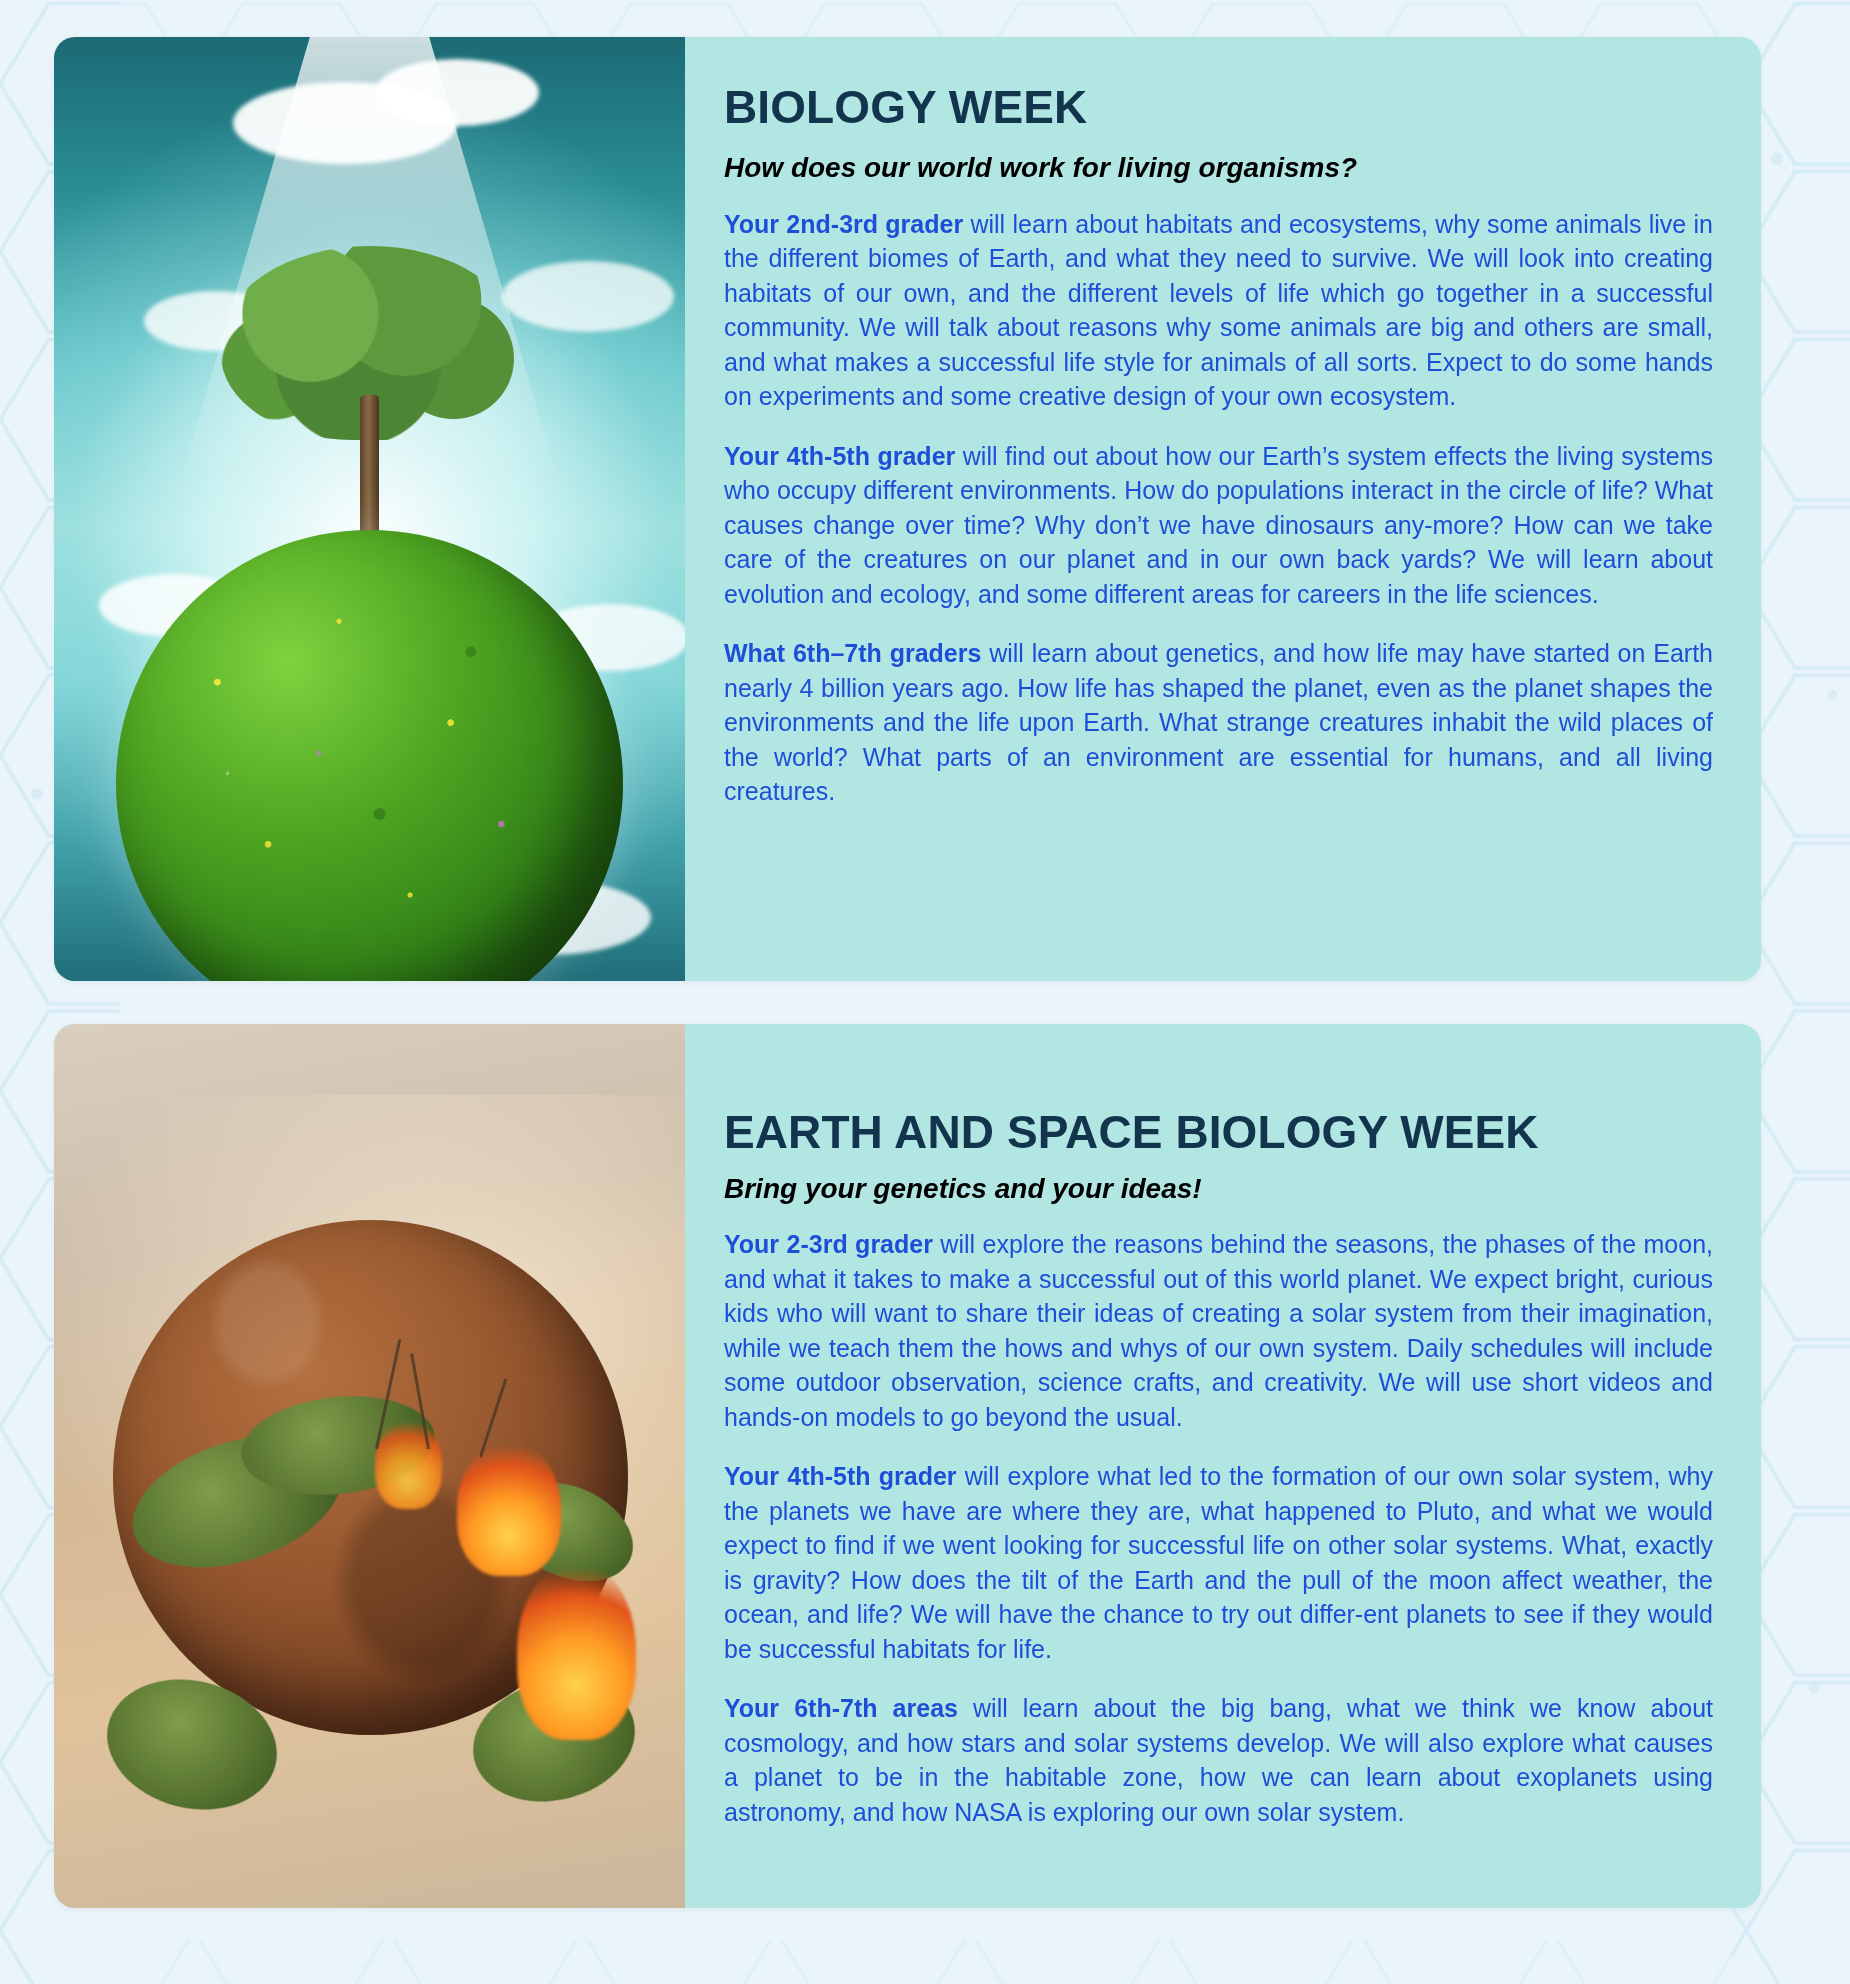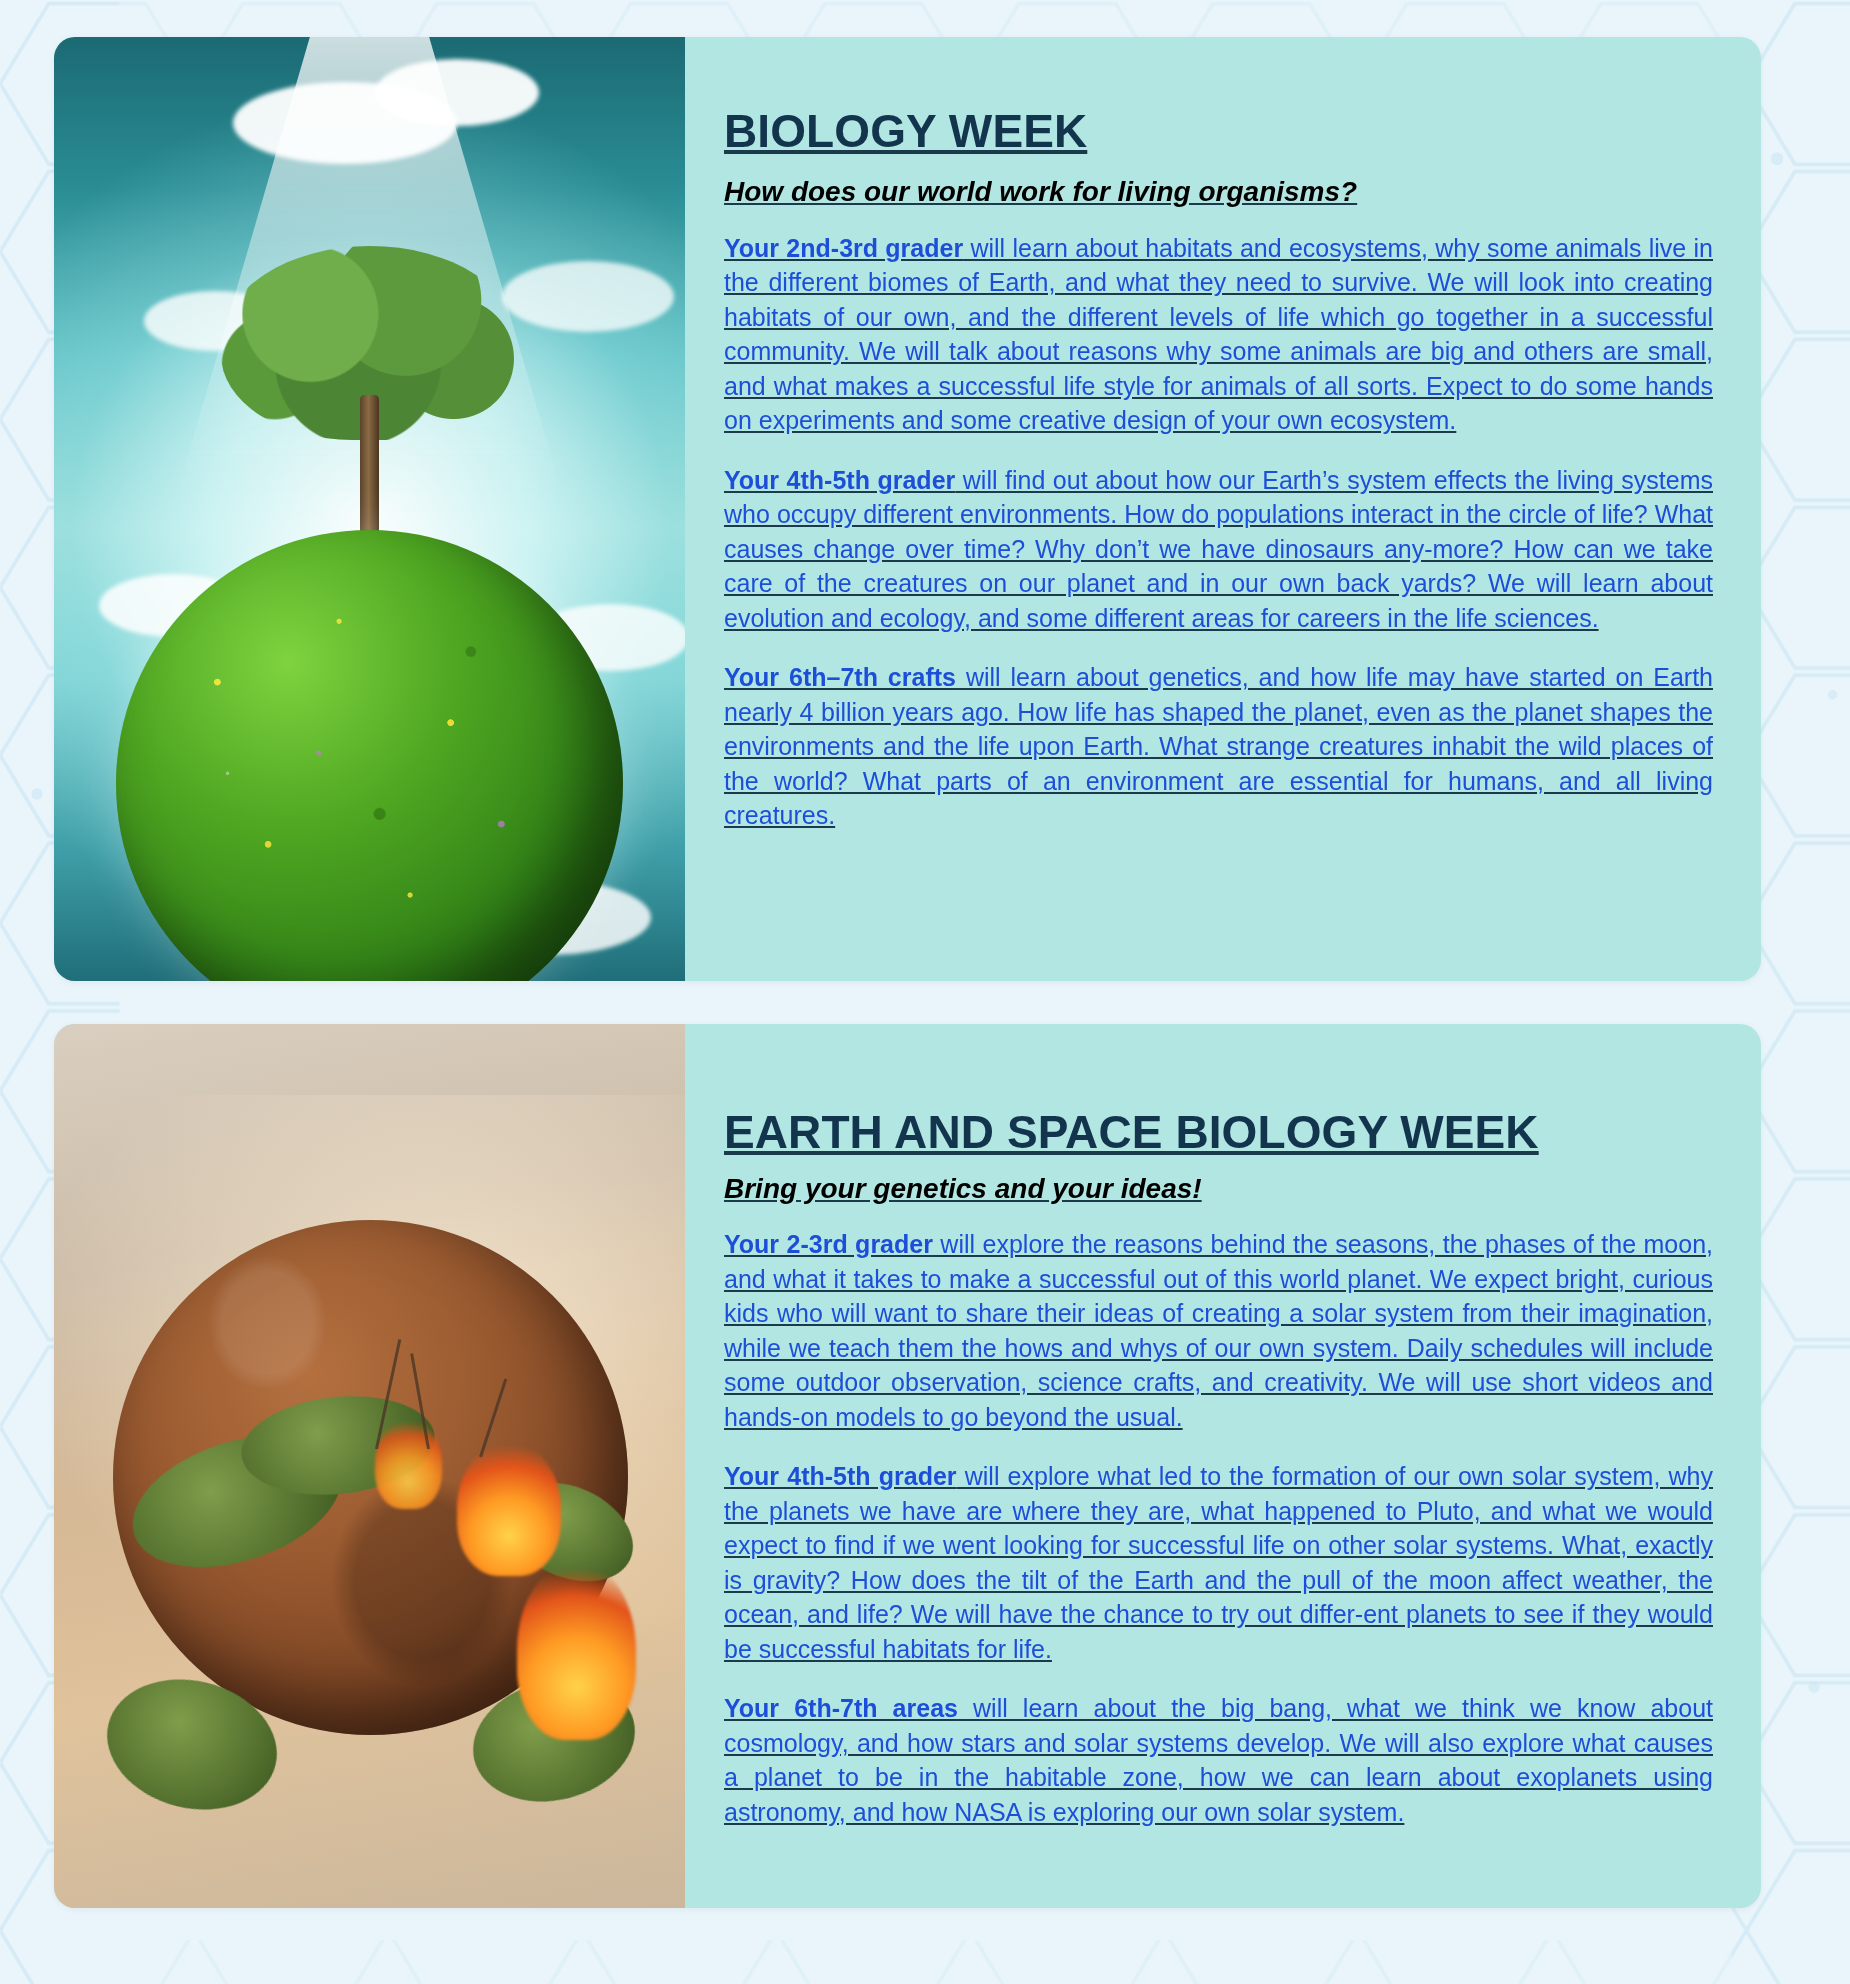--- a/index.html
+++ b/index.html
@@ -228,24 +228,23 @@
     position: absolute;
     width: 3px;
     background: #4b3725;
     transform-origin: bottom center;
     opacity: .8;
   }
 
   
   .card-body {
     flex: 1 1 auto;
-    padding: 70px 48px 30px 39px;
+    padding: 46px 48px 30px 39px;
     color: #1b3a4b;
     box-sizing: border-box;
-    text-decoration: underline;
   }
   .card-title {
     font-size: 46px;
     font-weight: bold;
     color: #12344d;
     letter-spacing: 0.1px;
     margin: 0 0 21px 0;
     line-height: 1.05;
   }
   .card-subtitle {
@@ -309,21 +308,21 @@
       <h1 class="card-title">BIOLOGY WEEK</h1>
       <h2 class="card-subtitle">How does our world work for living organisms?</h2>
 
       <p class="para">
         <b>Your 2nd-3rd grader</b><span> will learn about habitats and ecosystems, why some animals live in the different biomes of Earth, and what they need to survive. We will look into creating habitats of our own, and the different levels of life which go together in a successful community. We will talk about reasons why some animals are big and others are small, and what makes a successful life style for animals of all sorts. Expect to do some hands on experiments and some creative design of your own ecosystem.</span>
       </p>
       <p class="para">
         <b>Your 4th-5th grader</b><span> will find out about how our Earth’s system effects the living systems who occupy different environments. How do populations interact in the circle of life?  What causes change over time? Why don’t we have dinosaurs any-more? How can we take care of the creatures on our planet and in our own back yards? We will learn about evolution and ecology, and some different areas for careers in the life sciences.</span>
       </p>
       <p class="para">
-        <b>Your 6th–7th crafts</b><span> will learn about genetics, and how life may have started on Earth nearly 4 billion years ago. How life has shaped the planet, even as the planet shapes the environments and the life upon Earth. What strange creatures inhabit the wild places of the world? What parts of an environment are essential for humans, and all living creatures.</span>
+        <b>What 6th–7th graders</b><span> will learn about genetics, and how life may have started on Earth nearly 4 billion years ago. How life has shaped the planet, even as the planet shapes the environments and the life upon Earth. What strange creatures inhabit the wild places of the world? What parts of an environment are essential for humans, and all living creatures.</span>
       </p>
     </div>
   </section>
 
   <section class="card earth">
     <div class="card-media">
       <div class="earth-scene">
         <div class="earth-haze"></div>
         <div class="earth-planet"></div>
         <div class="earth-veg veg1"></div>

